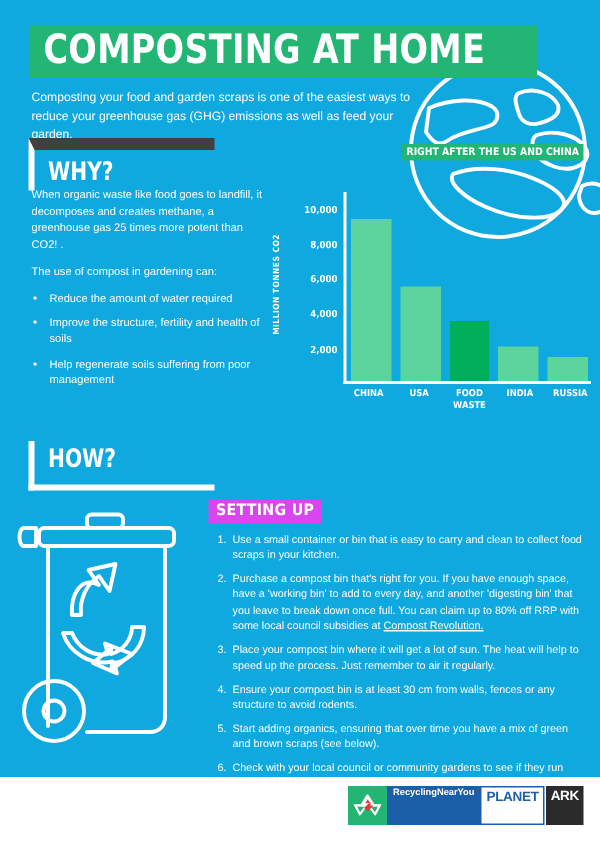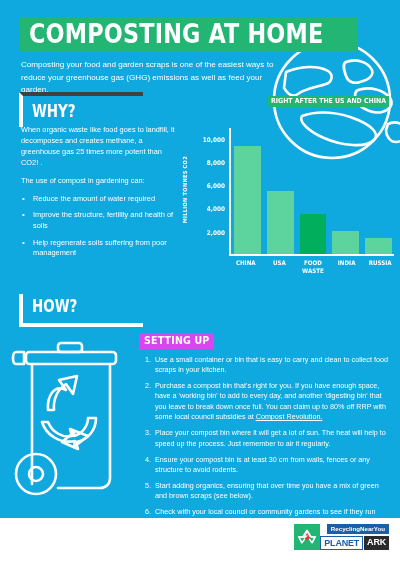--- a/index.html
+++ b/index.html
@@ -34,21 +34,21 @@
     position: absolute; left: 21px; top: 59px; width: 268px;
     color: #ffffff; font-size: 8.1px; line-height: 1.55;
   }
 
   
   .globe { position: absolute; left: 262px; top: 38px; width: 150px; height: 128px; }
 
   
   .sec-why {
     position: absolute; left: 19px; top: 92px; width: 124px; height: 35px;
-    border-left: 4px solid #ffffff; border-top: 4px solid #404040;
+    border-left: 4px solid #ffffff; border-top: 8px solid #404040;
   }
   .sec-why .sec-label {
     position: absolute; left: 9px; top: 7px;
   }
   .sec-how {
     position: absolute; left: 19px; top: 294px; width: 124px; height: 33px;
     border-left: 4px solid #ffffff; border-bottom: 4px solid #ffffff;
   }
   .sec-how .sec-label { position: absolute; left: 9px; top: 4px; }
   .sec-label {
@@ -139,21 +139,21 @@
     font-size: 7.2px; color: #ffffff;
   }
   .setup-list a, .link { color: #ffffff; text-decoration: underline; }
 
   
   .footer { position: absolute; left: 0; top: 518px; width: 400px; height: 48px; background: #ffffff; }
   .logo { position: absolute; right: 11px; top: 6px; display: flex; align-items: stretch; height: 26px; }
   .logo-mark {
     width: 26px; background: #22B573; display: flex; align-items: center; justify-content: center;
   }
-  .logo-words { display: flex; flex-direction: column; justify-content: space-between; margin-left: 0; align-items: flex-end; }
+  .logo-words { display: flex; flex-direction: row; justify-content: space-between; margin-left: 0; }
   .logo-rny {
     background: #1B5FA8; color: #ffffff; font-size: 6.2px; font-weight: 700;
     padding: 1px 4px; line-height: 1.25; white-space: nowrap; text-align: center;
   }
   .logo-pa { display: flex; gap: 1px; }
   .logo-planet {
     background: #ffffff; color: #1B5FA8; border: 1.2px solid #1B5FA8;
     font-size: 9px; font-weight: 700; padding: 0 3px; line-height: 1.35; letter-spacing: -0.2px;
   }
   .logo-ark {

